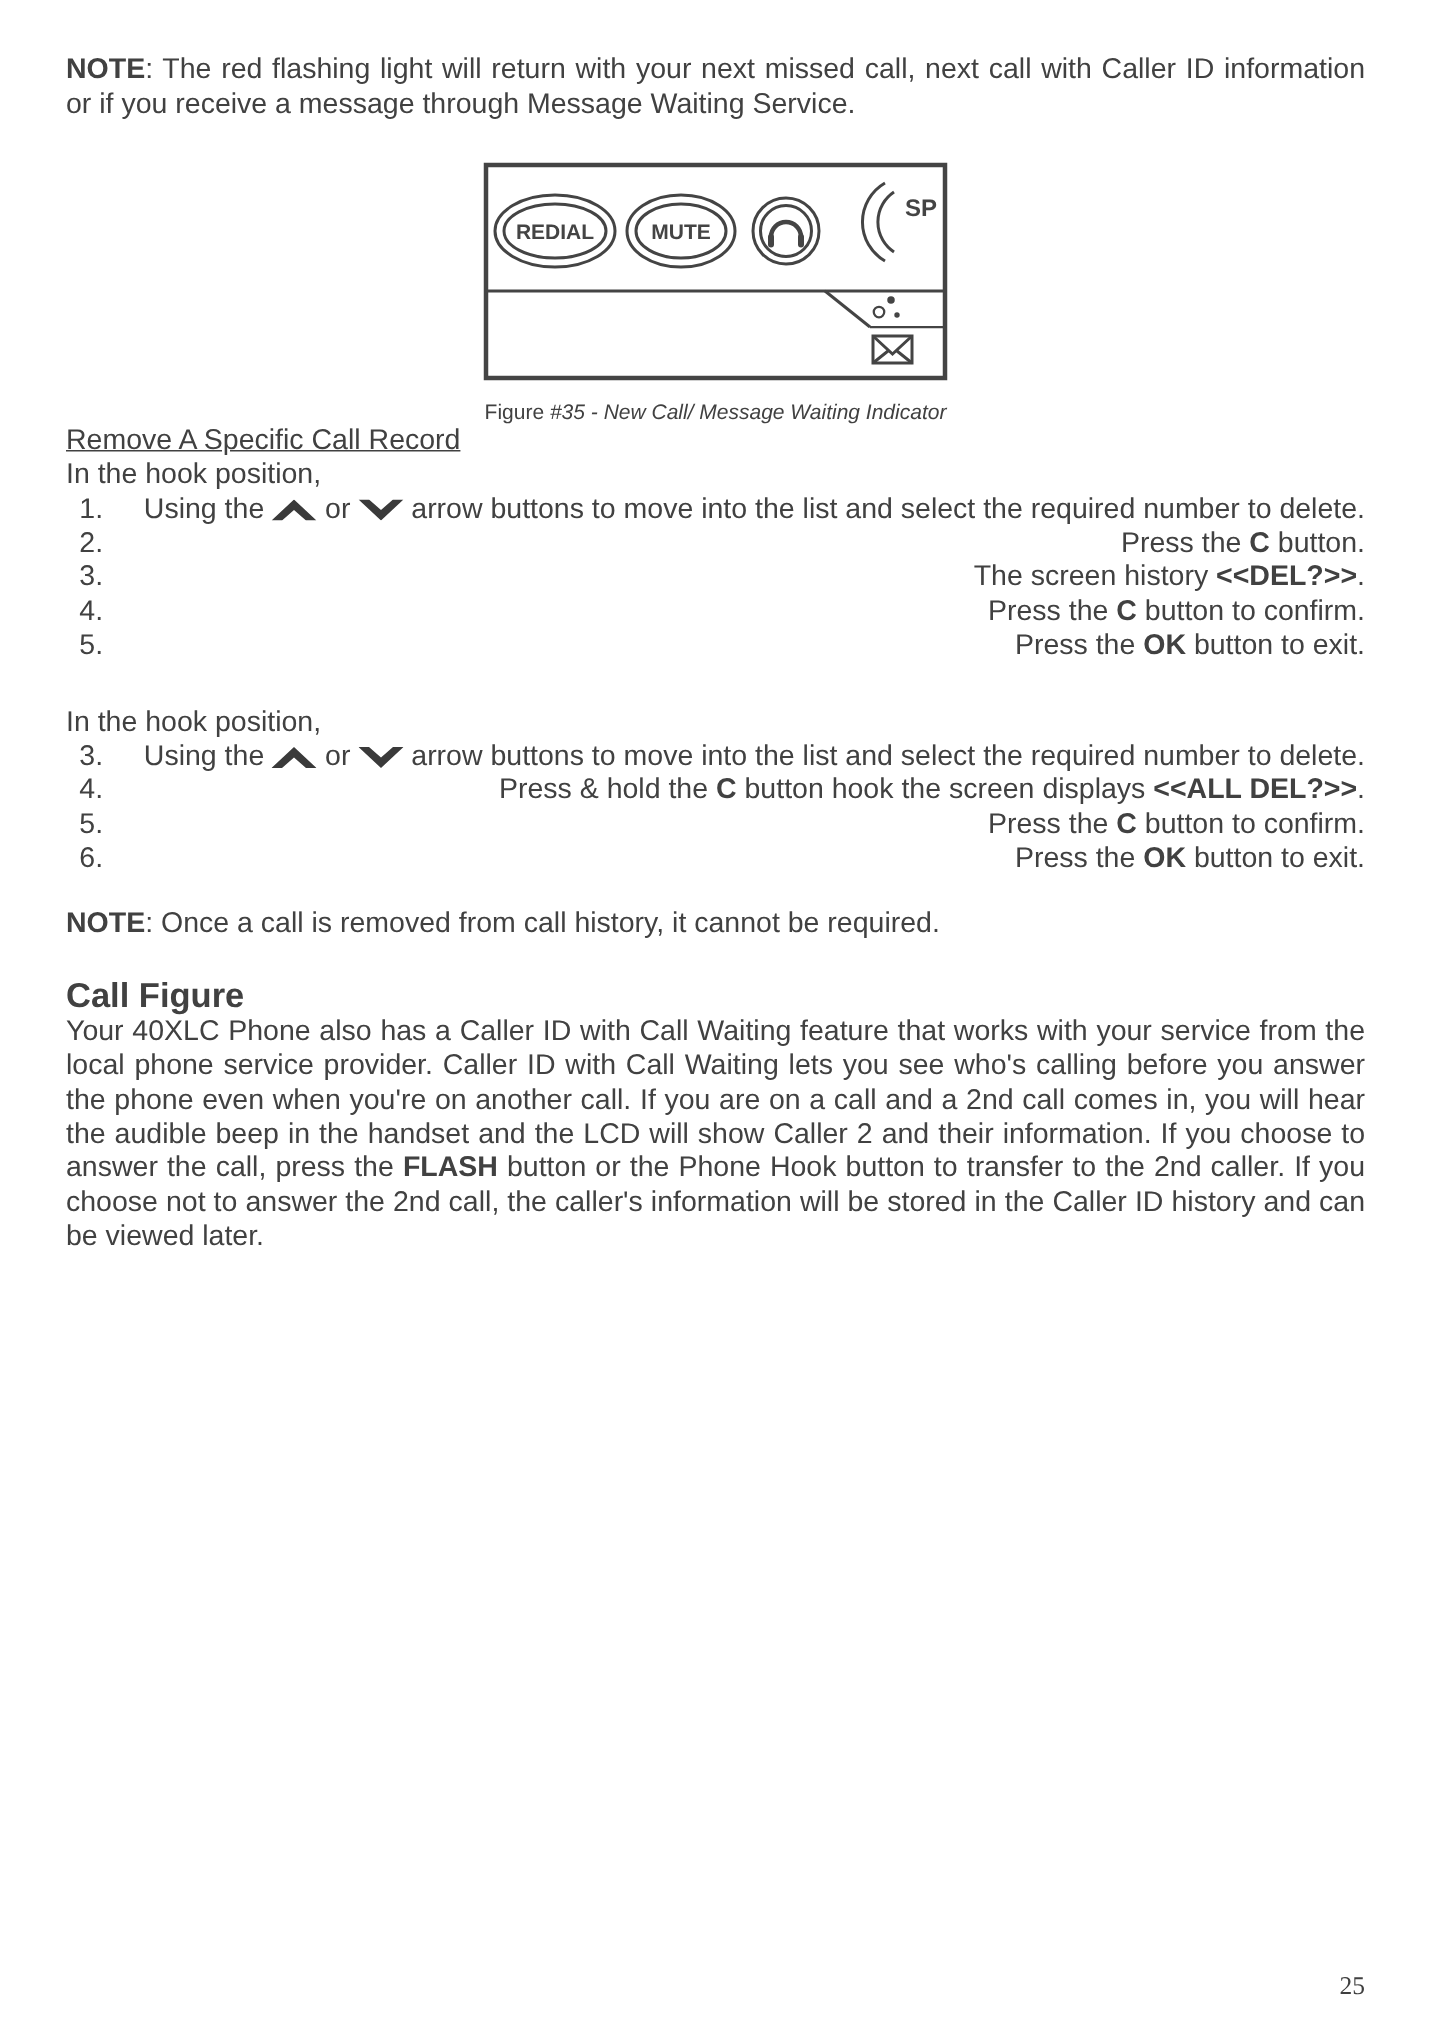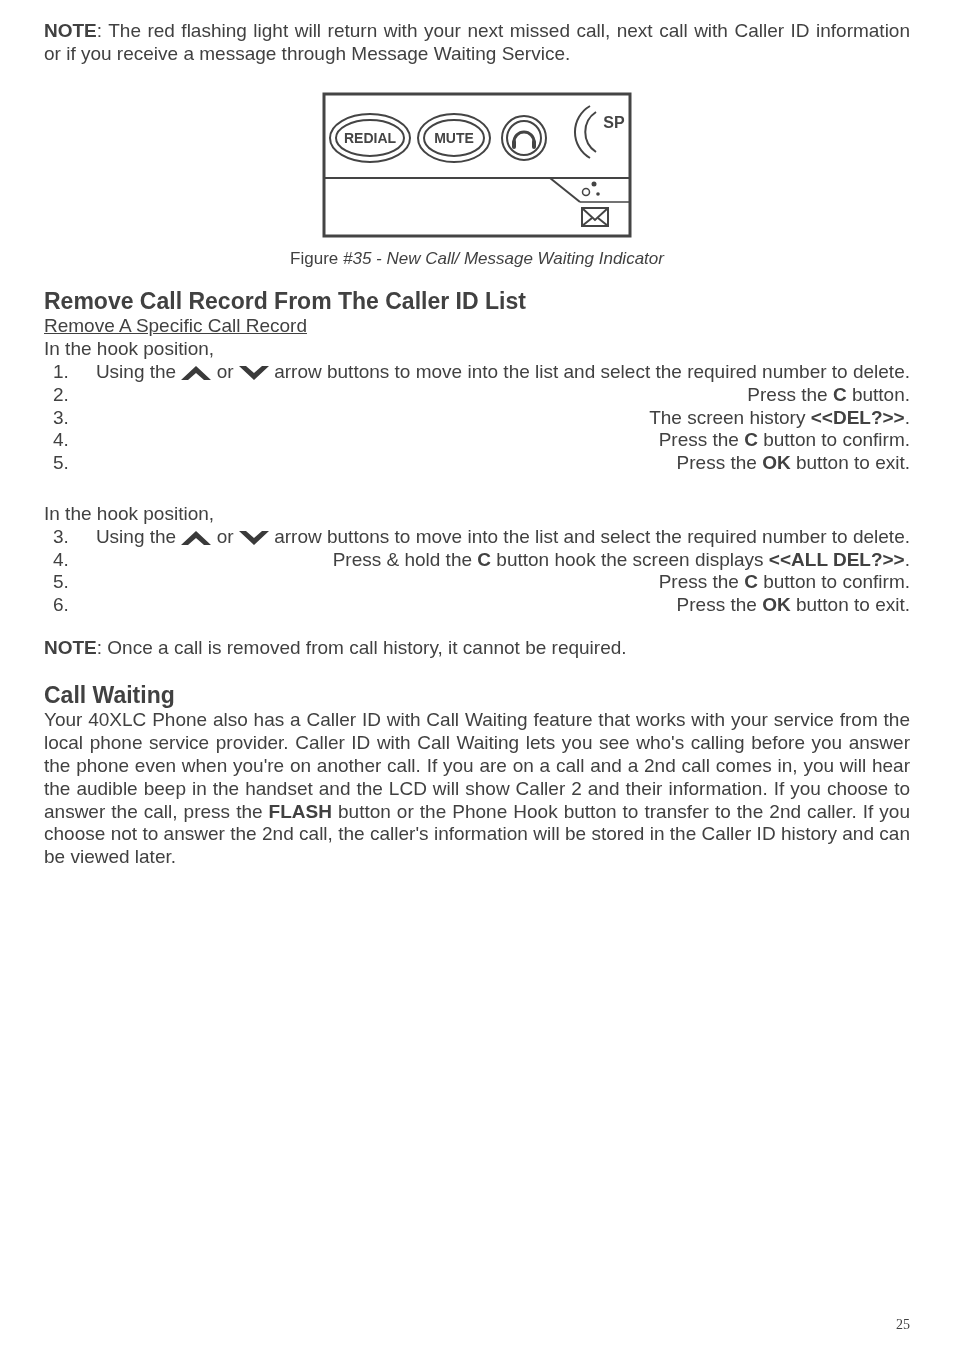--- a/index.html
+++ b/index.html
@@ -13,21 +13,21 @@
     background: #fff;
   }
   .page {
     width: var(--page-width);
     height: var(--page-height);
     position: relative;
     font-family: Arial, Helvetica, sans-serif;
     color: var(--text-color);
     font-size: 19px;
     line-height: 1.2;
-    padding: 20px 44px 0 44px;
+    padding: 36px 44px 0 44px;
     box-sizing: border-box;
   }
   .justify {
     text-align: justify;
   }
   .bold { font-weight: bold; }
   .section-title {
     font-size: 23px;
     font-weight: bold;
     margin-top: 18px;
@@ -52,30 +52,30 @@
     display: inline-block;
     vertical-align: middle;
   }
   .arrow-up svg, .arrow-down svg { display: block; }
   .figure-wrap {
     text-align: center;
     margin-top: 26px;
   }
   .figure-caption {
     text-align: center;
-    font-size: 17px;
+    font-size: 14px;
     margin-top: 6px;
   }
   .figure-caption .italic { font-style: italic; }
   .page-num {
     position: absolute;
     bottom: 20px;
     right: 44px;
     font-family: "Times New Roman", Times, serif;
-    font-size: 14px;
+    font-size: 17px;
     color: #3f3f3f;
   }
   .spacer-md { height: 20px; }
   .callwaiting-body p { margin:0; }
 </style>
 </head>
 <body>
 
 <div class="page">
 
@@ -118,21 +118,20 @@
 
       <rect x="260" y="116" width="26" height="18" fill="none" stroke="#444" stroke-width="2"></rect>
       <path d="M 260 116 L 273 128 L 286 116" fill="none" stroke="#444" stroke-width="2"></path>
       <path d="M 260 134 L 270 126 M 286 134 L 276 126" fill="none" stroke="#444" stroke-width="2"></path>
     </svg>
     <div class="figure-caption">
       <span>Figure </span><span class="italic">#35 - New Call/ Message Waiting Indicator</span>
     </div>
   </div>
 
-  <div class="section-title">Remove Call Record From The Caller ID List</div>
   <div class="subsection">Remove A Specific Call Record</div>
   <div>In the hook position,</div>
   <ol class="steps" start="1">
     <li>
       <span>Using the </span>
       <span class="arrow-up"><svg width="30" height="14">
             <polygon points="15,0 30,14 23,14 15,7 7,14 0,14" fill="#3a3a3a"></polygon>
           </svg></span>
       <span> or </span>
       <span class="arrow-down"><svg width="30" height="14">
@@ -181,21 +180,21 @@
   </ol>
 
   <div class="spacer-md"></div>
 
   <p style="margin:0;">
     <span class="bold">NOTE</span><span>: Once a call is removed from call history, it cannot be required.</span>
   </p>
 
   <div style="height:22px;"></div>
 
-  <div class="section-title" style="margin-top:0;">Call Waiting</div>
+  <div class="section-title" style="margin-top:0;">Call Figure</div>
   <div class="callwaiting-body justify">
     <p>
       <span>Your 40XLC Phone also has a Caller ID with Call Waiting feature that works with your service from the local phone service provider. Caller ID with Call Waiting lets you see who's calling before you answer the phone even when you're on another call. If you are on a call and a 2nd call comes in, you will hear the audible beep in the handset and the LCD will show Caller 2 and their information.  If you choose to answer the call, press the </span><span class="bold">FLASH</span><span> button or the Phone Hook button to transfer to the 2nd caller. If you choose not to answer the 2nd call, the caller's information will be stored in the Caller ID history and can be viewed later.</span>
     </p>
   </div>
 
   <div class="page-num">25</div>
 </div>
 
 </body></html>

